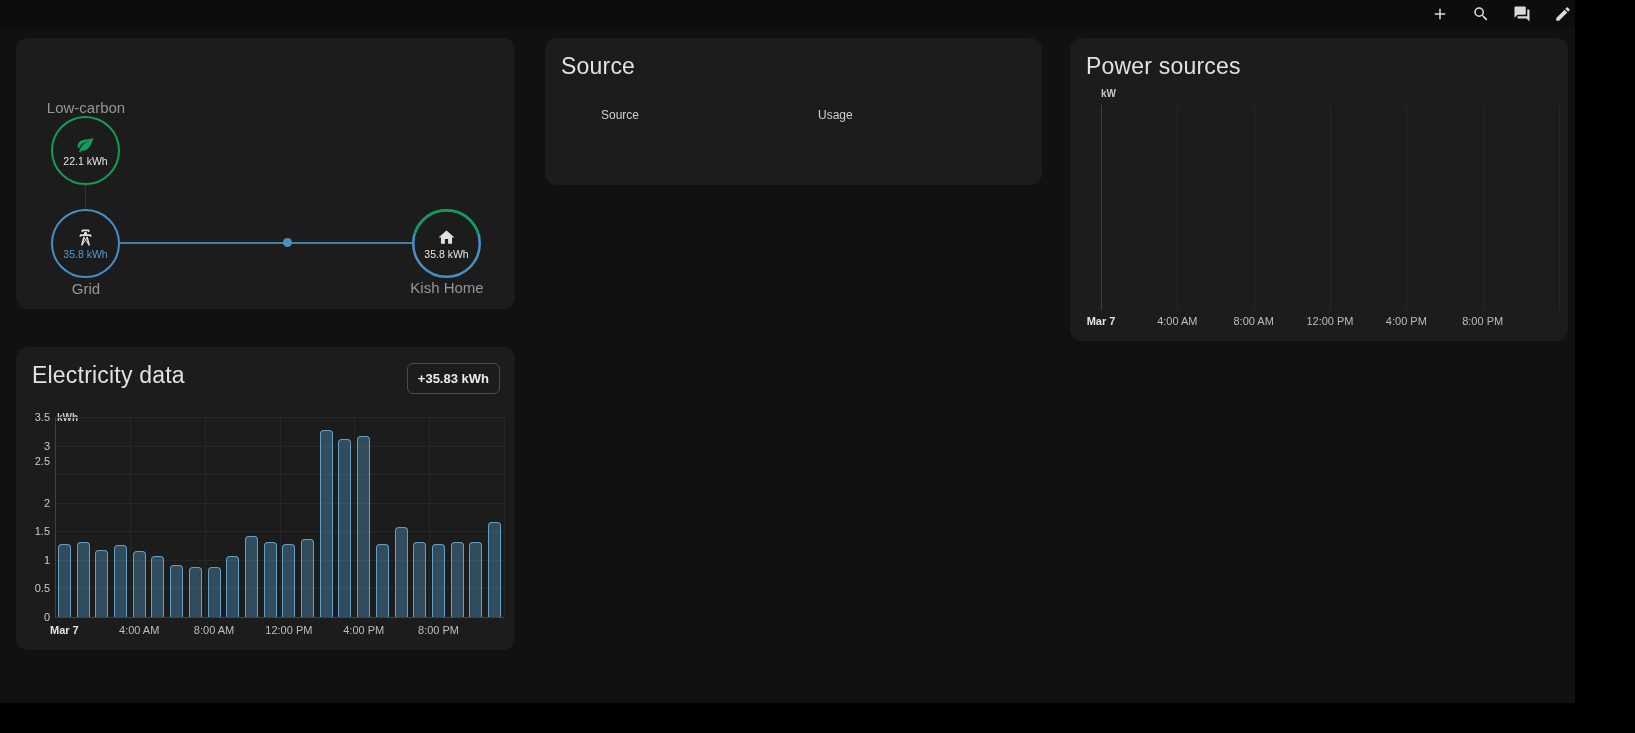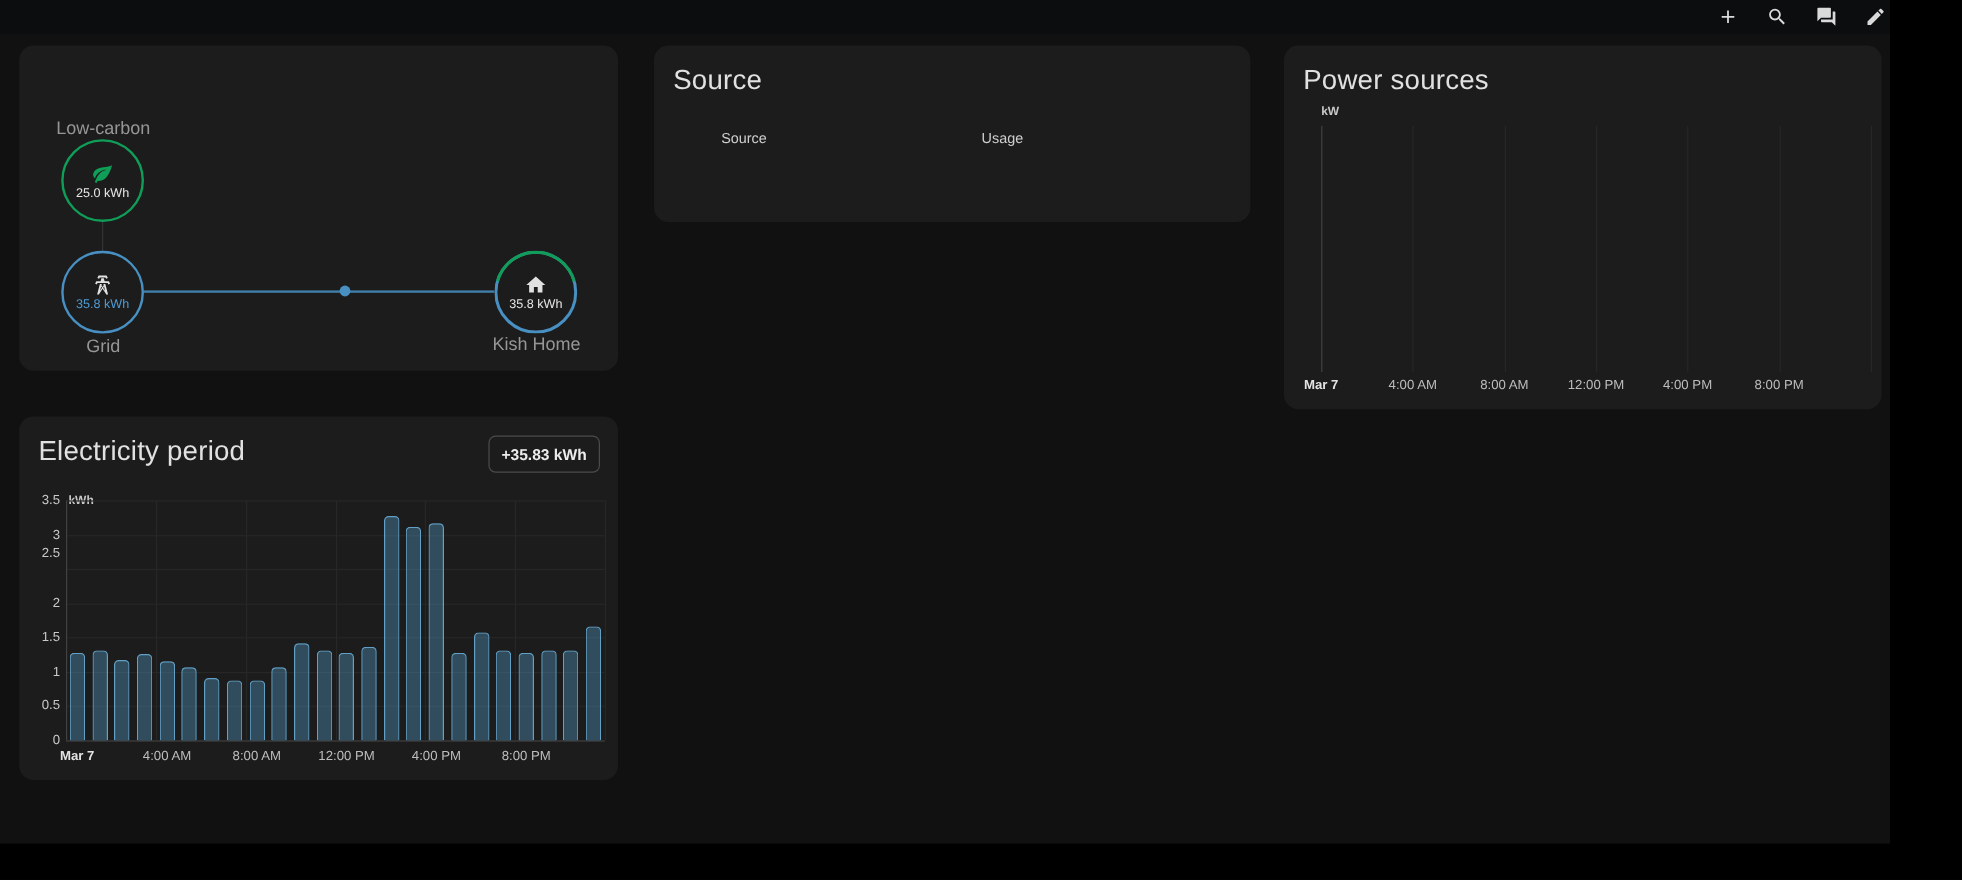--- a/index.html
+++ b/index.html
@@ -93,21 +93,21 @@
 
   <section class="card" id="card-energy">
 
     <div class="node-label lc-label">Low-carbon</div>
     <div class="circle lc">
       <span class="cicon">
           <svg viewBox="0 0 24 24" fill="#0f9d58">
             <path d="M17,8C8,10 5.9,16.17 3.82,21.34L5.71,22L6.66,19.7C7.14,19.87 7.64,20 8,20C19,20 22,3 22,3C21,5 14,5.25 9,6.25C4,7.25 2,11.5 2,13.5C2,15.5 3.75,17.25 3.75,17.25C7,8 17,8 17,8Z"></path>
           </svg>
         </span>
-      <span class="circle-value">25.0 kWh</span>
+      <span class="circle-value">22.1 kWh</span>
     </div>
 
     <div class="connector-v"></div>
 
     <div class="circle grid">
       <span class="cicon">
           <svg viewBox="0 0 24 24" fill="#e1e1e1">
             <path d="M8.28,5.45L6.5,4.55L7.76,2H16.23L17.5,4.55L15.72,5.44L15,4H9L8.28,5.45M18.62,8H14.09L13.3,5H10.7L9.91,8H5.38L4.1,10.55L5.89,11.44L6.62,10H17.38L18.1,11.45L19.89,10.56L18.62,8M17.77,22H15.7L15.46,21.1L12,15.9L8.53,21.1L8.3,22H6.23L9.12,11H11.19L10.83,12.35L12,14.1L13.16,12.35L12.81,11H14.88L17.77,22M11.4,15L10.5,13.65L9.32,18.13L11.4,15M14.68,18.12L13.5,13.64L12.6,15L14.68,18.12Z"></path>
           </svg>
         </span>
@@ -156,21 +156,21 @@
       </div>
   <div class="xlab first" style="left: 31px; top: 277px;">Mar 7</div>
       <div class="xlab" style="left: 107.333px; top: 277px;">4:00 AM</div>
       <div class="xlab" style="left: 183.667px; top: 277px;">8:00 AM</div>
       <div class="xlab" style="left: 260px; top: 277px;">12:00 PM</div>
       <div class="xlab" style="left: 336.333px; top: 277px;">4:00 PM</div>
       <div class="xlab" style="left: 412.667px; top: 277px;">8:00 PM</div>
     </section>
 
   <section class="card" id="card-electricity">
-    <h2 class="card-title">Electricity period</h2>
+    <h2 class="card-title">Electricity data</h2>
     <div class="total-badge">+35.83 kWh</div>
     <div class="axis-unit">kWh</div>
     <div class="plot" id="elec-plot">
         <div class="hline axis" style="top: 200px;"></div>
         <div class="hline" style="top: 171.429px;"></div>
         <div class="hline" style="top: 142.857px;"></div>
         <div class="hline" style="top: 114.286px;"></div>
         <div class="hline" style="top: 85.7143px;"></div>
         <div class="hline" style="top: 57.1429px;"></div>
         <div class="hline" style="top: 28.5714px;"></div>

